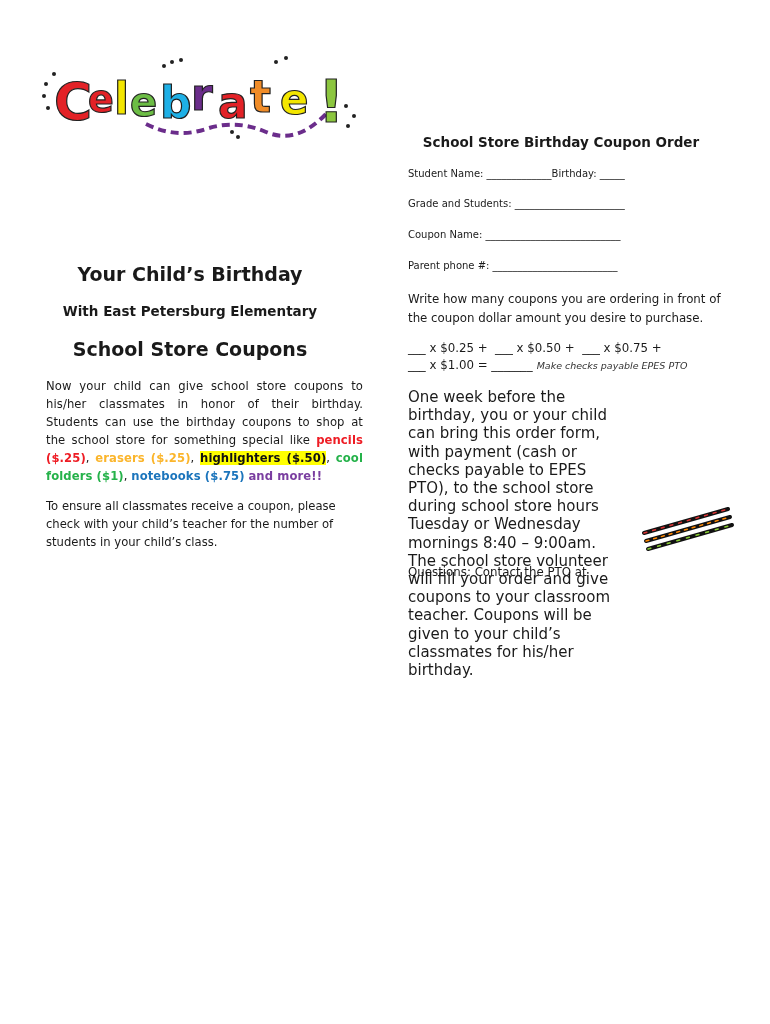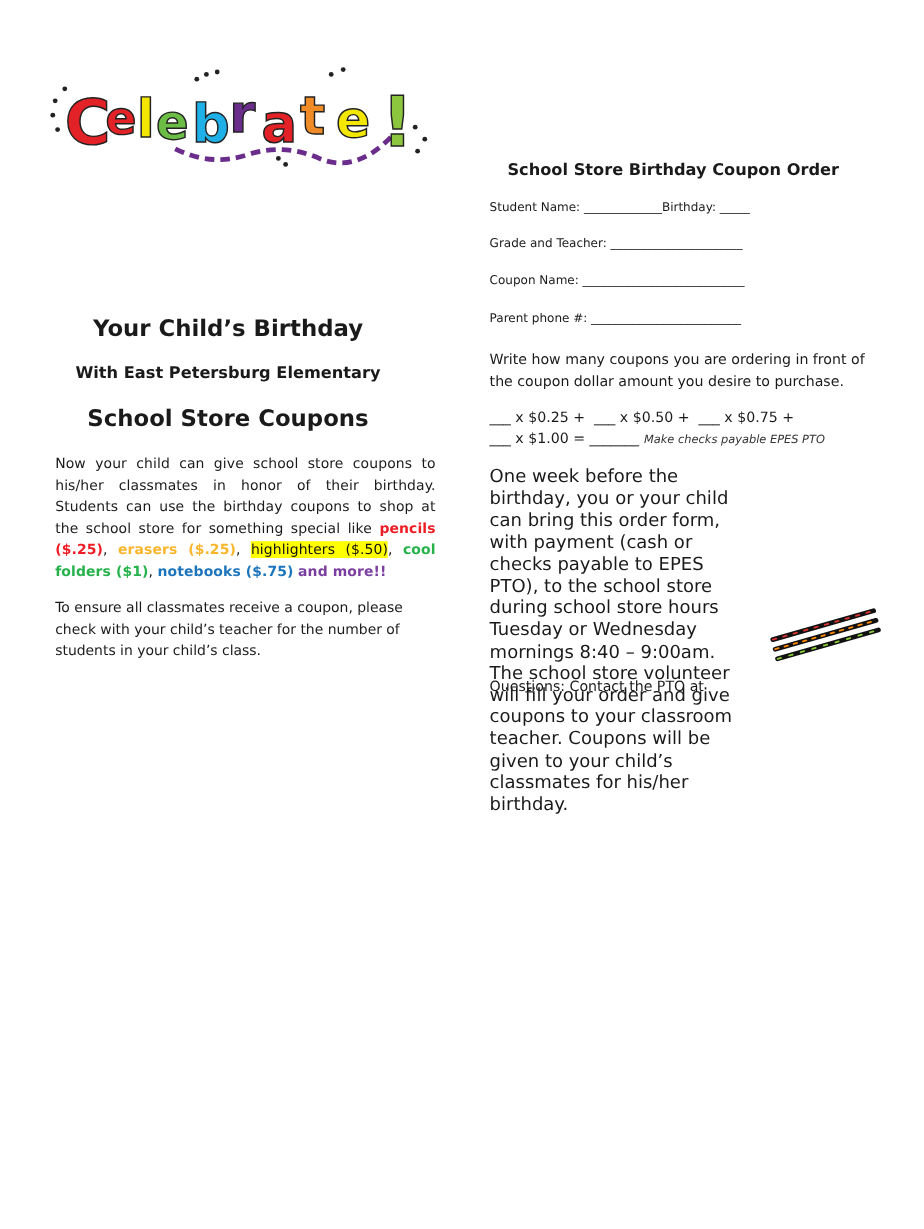--- a/index.html
+++ b/index.html
@@ -14,21 +14,21 @@
   .left-title { left: 40px; width: 300px; text-align: center; font-weight: bold; }
   #title1 { top: 263px; font-size: 19px; }
   #subtitle { top: 303px; font-size: 13.5px; font-weight: bold; }
   #title2 { top: 338px; font-size: 19px; }
   #para1 { left: 46px; top: 377px; width: 317px; font-size: 11.6px; line-height: 18px;
            text-align: justify; letter-spacing: 0.1px; }
   #para2 { left: 46px; top: 497px; width: 317px; font-size: 11.6px; line-height: 18px;
            }
   .c-red { color: #ee1c24; font-weight: bold; }
   .c-orange { color: #fbb52b; font-weight: bold; }
-  .c-hl { background: #ffff00; color: #111; font-weight: normal; }
+  .c-hl { background: #ffff00; color: #111; font-weight: bold; }
   .c-green { color: #25b24a; font-weight: bold; }
   .c-blue { color: #1c75bc; font-weight: bold; }
   .c-purple { color: #7a3ea0; font-weight: bold; }
 
   
   #order-title { left: 406px; top: 134px; width: 310px; text-align: center;
                  font-size: 13.5px; font-weight: bold; }
   .form-line { left: 408px; font-size: 10px; white-space: pre; }
   #fl1 { top: 168px; } #fl2 { top: 198px; } #fl3 { top: 229px; } #fl4 { top: 260px; }
   #instr { left: 408px; top: 290px; width: 315px; font-size: 11.8px; line-height: 19px; }
@@ -80,21 +80,21 @@
 <div id="subtitle" class="abs left-title">With East Petersburg Elementary</div>
 <div id="title2" class="abs left-title">School Store Coupons</div>
 
 <div id="para1" class="abs"><span>Now your child can give school store coupons to his/her classmates in honor of their birthday. Students can use the birthday coupons to shop at the school store for something special like </span><span class="c-red">pencils ($.25)</span><span>, </span><span class="c-orange">erasers ($.25)</span><span>, </span><span class="c-hl">highlighters ($.50)</span><span>, </span><span class="c-green">cool folders ($1)</span><span>, </span><span class="c-blue">notebooks ($.75)</span> <span class="c-purple">and more!!</span></div>
 
 <div id="para2" class="abs">To ensure all classmates receive a coupon, please check with your child’s teacher for the number of students in your child’s class.</div>
 
 <div id="order-title" class="abs">School Store Birthday Coupon Order</div>
 
 <div id="fl1" class="abs form-line"><span>Student Name: </span><span>_____________</span><span>Birthday: </span><span>_____</span></div>
-<div id="fl2" class="abs form-line"><span>Grade and Teacher: </span><span>______________________</span></div>
+<div id="fl2" class="abs form-line"><span>Grade and Students: </span><span>______________________</span></div>
 <div id="fl3" class="abs form-line"><span>Coupon Name: </span><span>___________________________</span></div>
 <div id="fl4" class="abs form-line"><span>Parent phone #: </span><span>_________________________</span></div>
 
 <div id="instr" class="abs">Write how many coupons you are ordering in front of the coupon dollar amount you desire to purchase.</div>
 <div id="calc1" class="abs">___ x $0.25 +  ___ x $0.50 +  ___ x $0.75 +</div>
 <div id="calc2" class="abs"><span>___ x $1.00 = _______</span><span class="note">Make checks payable EPES PTO</span></div>
 
 <div id="para3" class="abs">
     <span style="display:block;width:220px;float:none;"> One week before the birthday, you or your child can bring this order form, with payment (cash or checks payable to EPES PTO), to the school store during school store hours Tuesday or Wednesday mornings 8:40 – 9:00am.  The school store volunteer will fill your order and give coupons to your classroom teacher.  Coupons will be given to your child’s classmates for his/her birthday.</span>
   </div>

